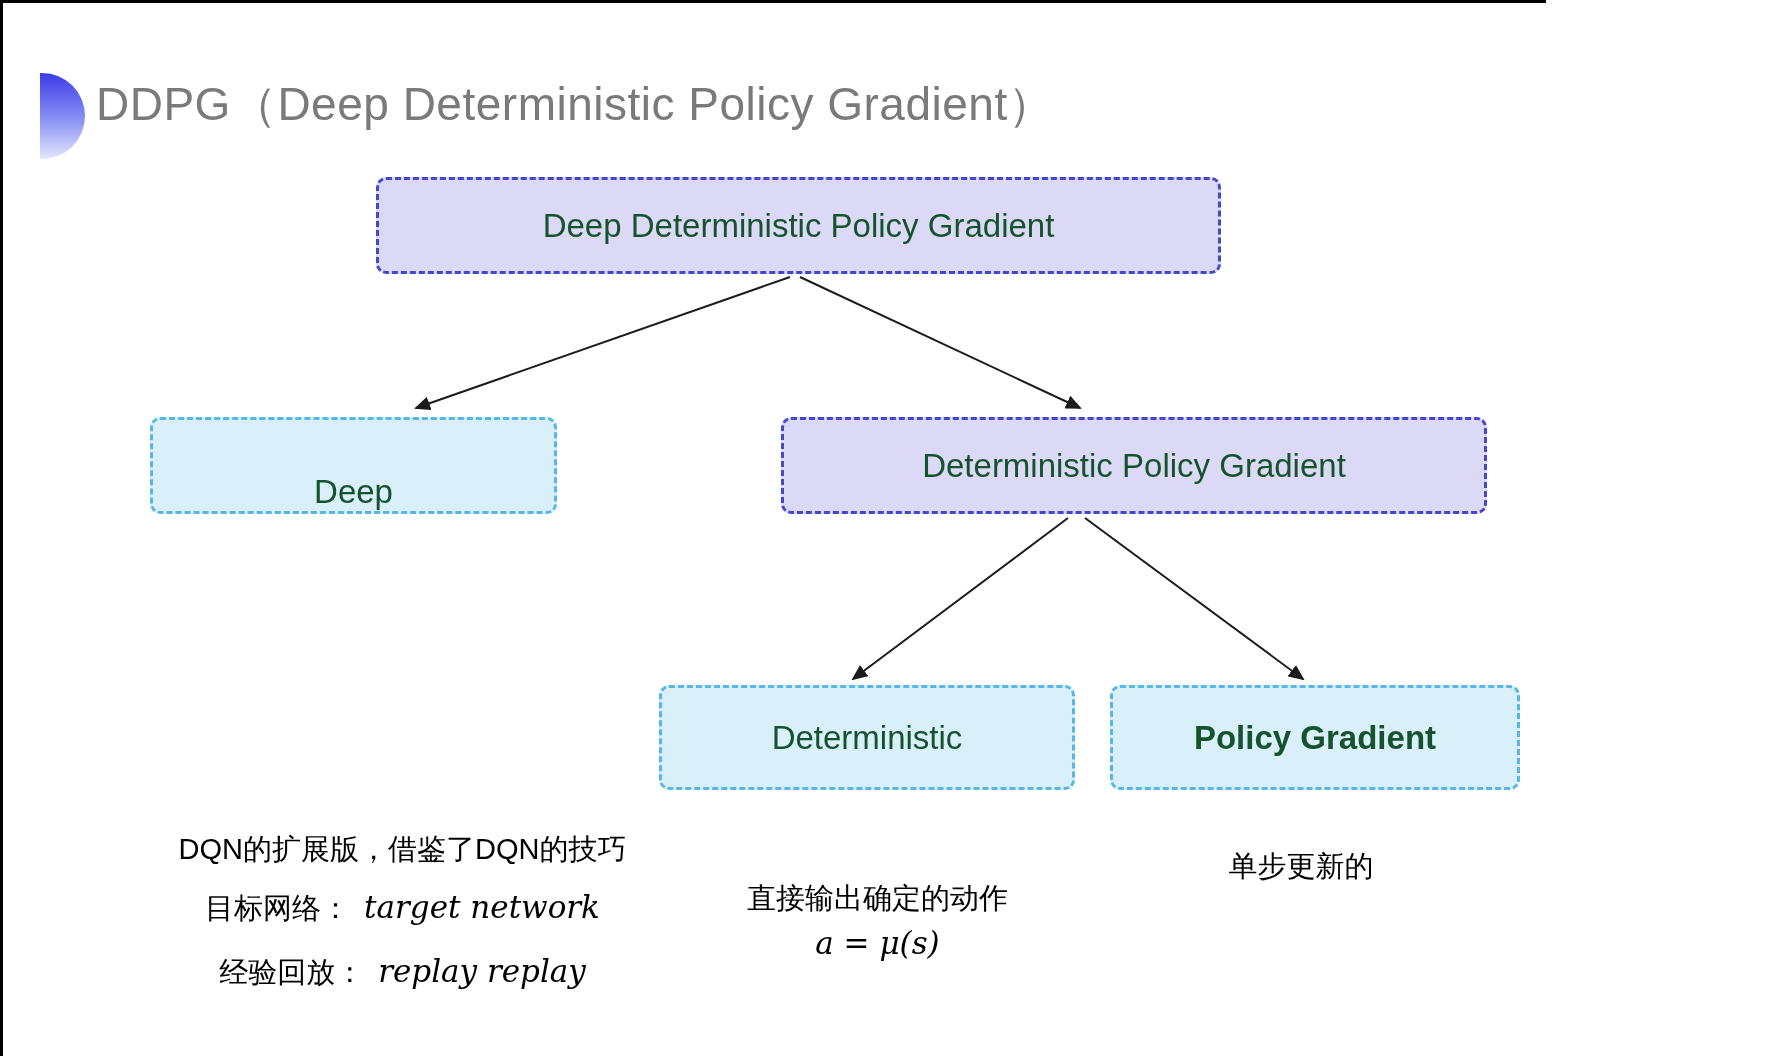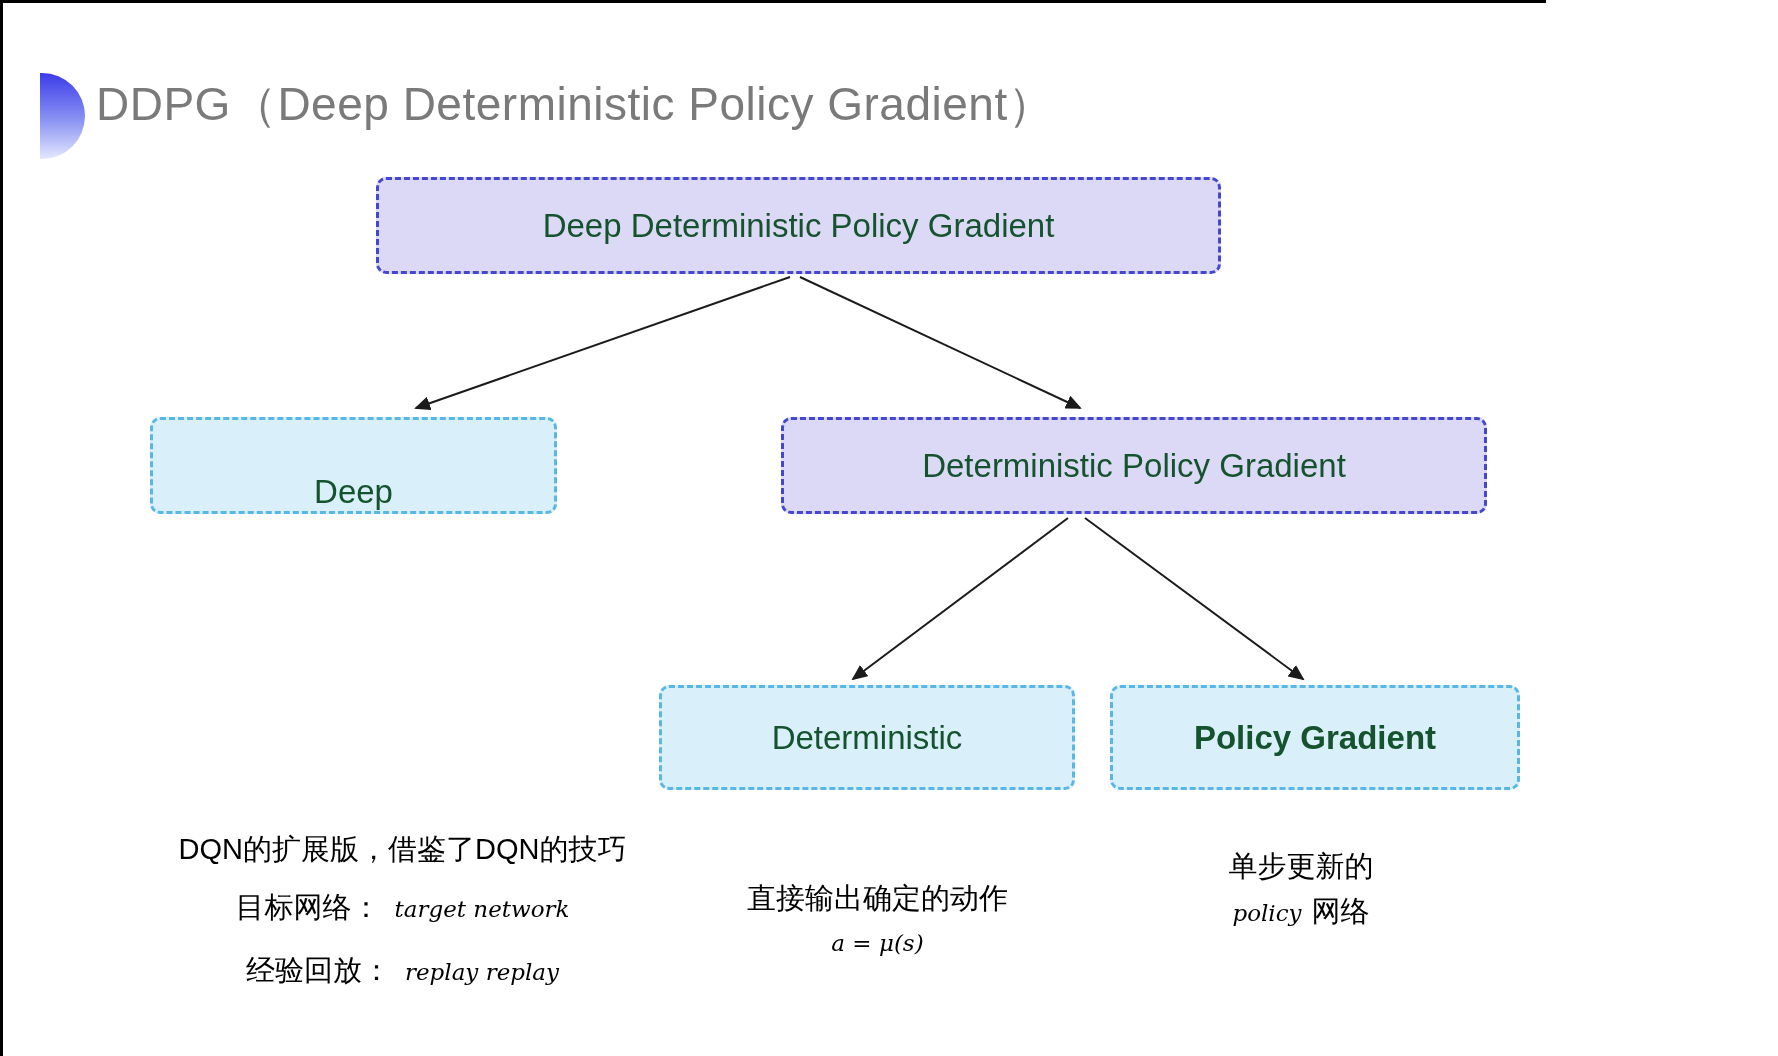--- a/index.html
+++ b/index.html
@@ -38,21 +38,21 @@
   .node-det    { left:627px; top:685px; width:416px; height:105px;margin-left:32px; }
   .node-pg     { left:1110px; top:685px; width:410px; height:105px;font-weight:bold; }
   .note { position:absolute; text-align:center; color:#000; }
   .note-deep { left:125px; top:820px; width:555px; }
   .note-deep .line { line-height:58px; white-space:nowrap; }
   .note-det  { left:690px; top:846px; width:375px;margin-top:32px; }
   .note-pg   { left:1115px; top:846px; width:372px; }
   .cjk  { font-size:29px; font-weight:500; }
   .math {
     font-family:"DejaVu Serif","Liberation Serif",serif;
-    font-style:italic; font-size:23px; font-weight:400;
+    font-style:italic; font-size:31px; font-weight:400;
   }
   .gap { display:inline-block; width:14px; }
   .note-det .line1, .note-pg .line1 { line-height:40px; }
   .note-det .line2, .note-pg .line2 { line-height:46px; margin-top:2px; }
 </style>
 </head>
 <body>
 
 <div class="canvas">
 
@@ -104,18 +104,15 @@
     </div>
   </div>
 
   <div class="note note-det">
     <div class="line1 cjk">直接输出确定的动作</div>
     <div class="line2 math">a = μ(s)</div>
   </div>
 
   <div class="note note-pg">
     <div class="line1 cjk">单步更新的</div>
-    <div class="line2">
-      <span class="math">policy</span><span class="gap" style="width:10px;"></span><span class="cjk">网络</span>
-    </div>
   </div>
 
 </div>
 
 </body></html>

